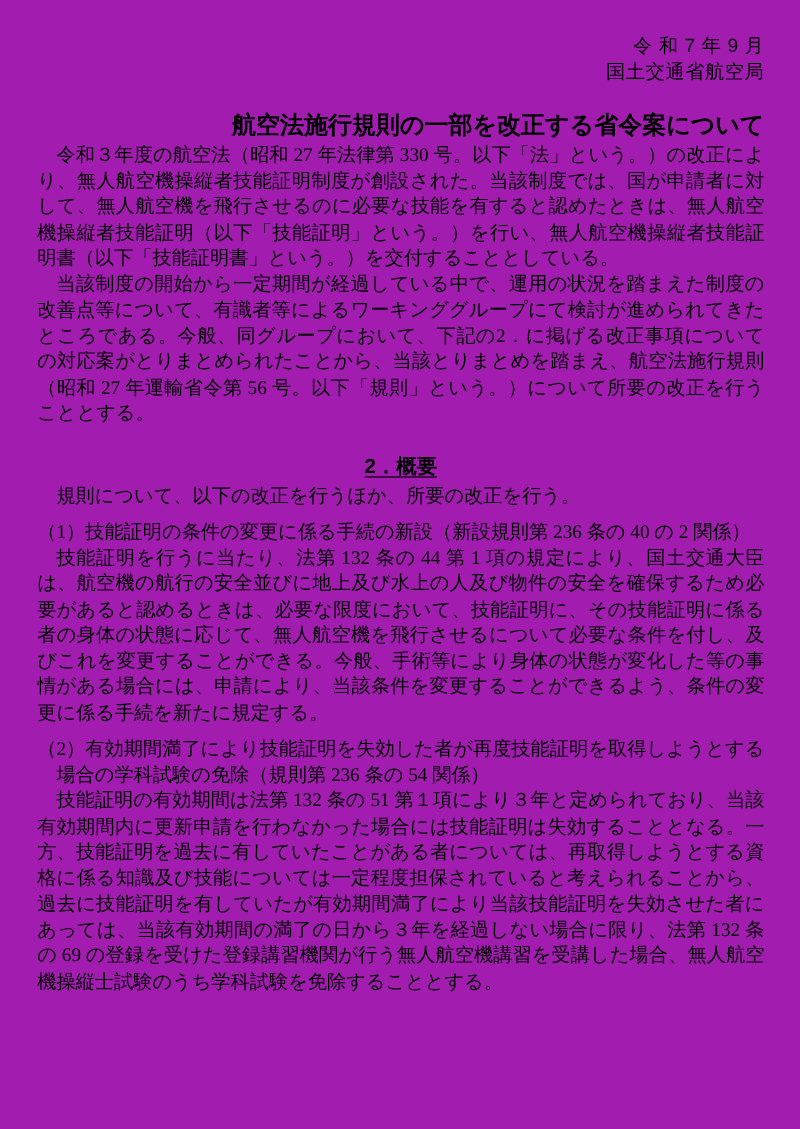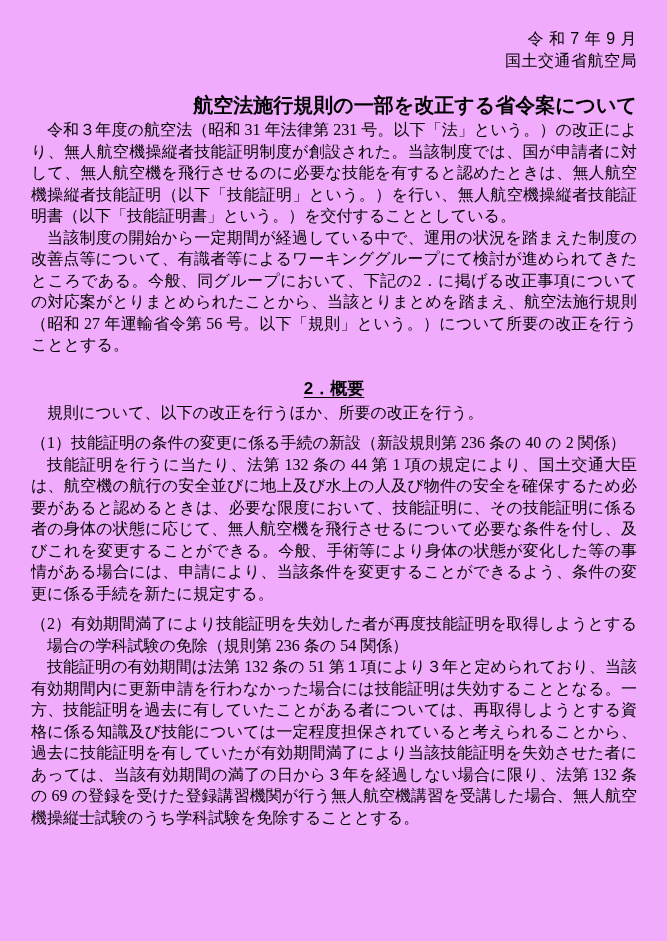--- a/index.html
+++ b/index.html
@@ -5,21 +5,21 @@
   html, body {
     margin: 0;
     padding: 0;
     background: #ffffff;
   }
   .page {
     position: relative;
     width: 667px;
     height: 941px;
     box-sizing: border-box;
-    background: #f0abfc;
+    background: #a21caf;
     color: #000000;
     padding: 28px 30px 18px 31px;
     overflow: hidden;
     font-family: "Liberation Serif", "DejaVu Serif", serif;
   }
   .doc-header {
     text-align: right;
     font-family: "Liberation Sans", "DejaVu Sans", sans-serif;
     font-size: 16px;
     line-height: 22px;
@@ -74,21 +74,21 @@
 <div class="page">
 
   <div class="doc-header">
     <div>令 和 7 年 9 月</div>
     <div>国土交通省航空局</div>
   </div>
 
   <h1 class="doc-title">航空法施行規則の一部を改正する省令案について</h1>
 
   <div class="section">
-    <p class="para">令和３年度の航空法（昭和 31 年法律第 231 号。以下「法」という。）の改正により、無人航空機操縦者技能証明制度が創設された。当該制度では、国が申請者に対して、無人航空機を飛行させるのに必要な技能を有すると認めたときは、無人航空機操縦者技能証明（以下「技能証明」という。）を行い、無人航空機操縦者技能証明書（以下「技能証明書」という。）を交付することとしている。</p>
+    <p class="para">令和３年度の航空法（昭和 27 年法律第 330 号。以下「法」という。）の改正により、無人航空機操縦者技能証明制度が創設された。当該制度では、国が申請者に対して、無人航空機を飛行させるのに必要な技能を有すると認めたときは、無人航空機操縦者技能証明（以下「技能証明」という。）を行い、無人航空機操縦者技能証明書（以下「技能証明書」という。）を交付することとしている。</p>
     <p class="para">当該制度の開始から一定期間が経過している中で、運用の状況を踏まえた制度の改善点等について、有識者等によるワーキンググループにて検討が進められてきたところである。今般、同グループにおいて、下記の2．に掲げる改正事項についての対応案がとりまとめられたことから、当該とりまとめを踏まえ、航空法施行規則（昭和 27 年運輸省令第 56 号。以下「規則」という。）について所要の改正を行うこととする。</p>
   </div>
 
   <div class="section">
     <div class="heading-row second">
       <span class="sec-heading">2．概要</span>
     </div>
     <p class="para">規則について、以下の改正を行うほか、所要の改正を行う。</p>
 
     <div class="item">

